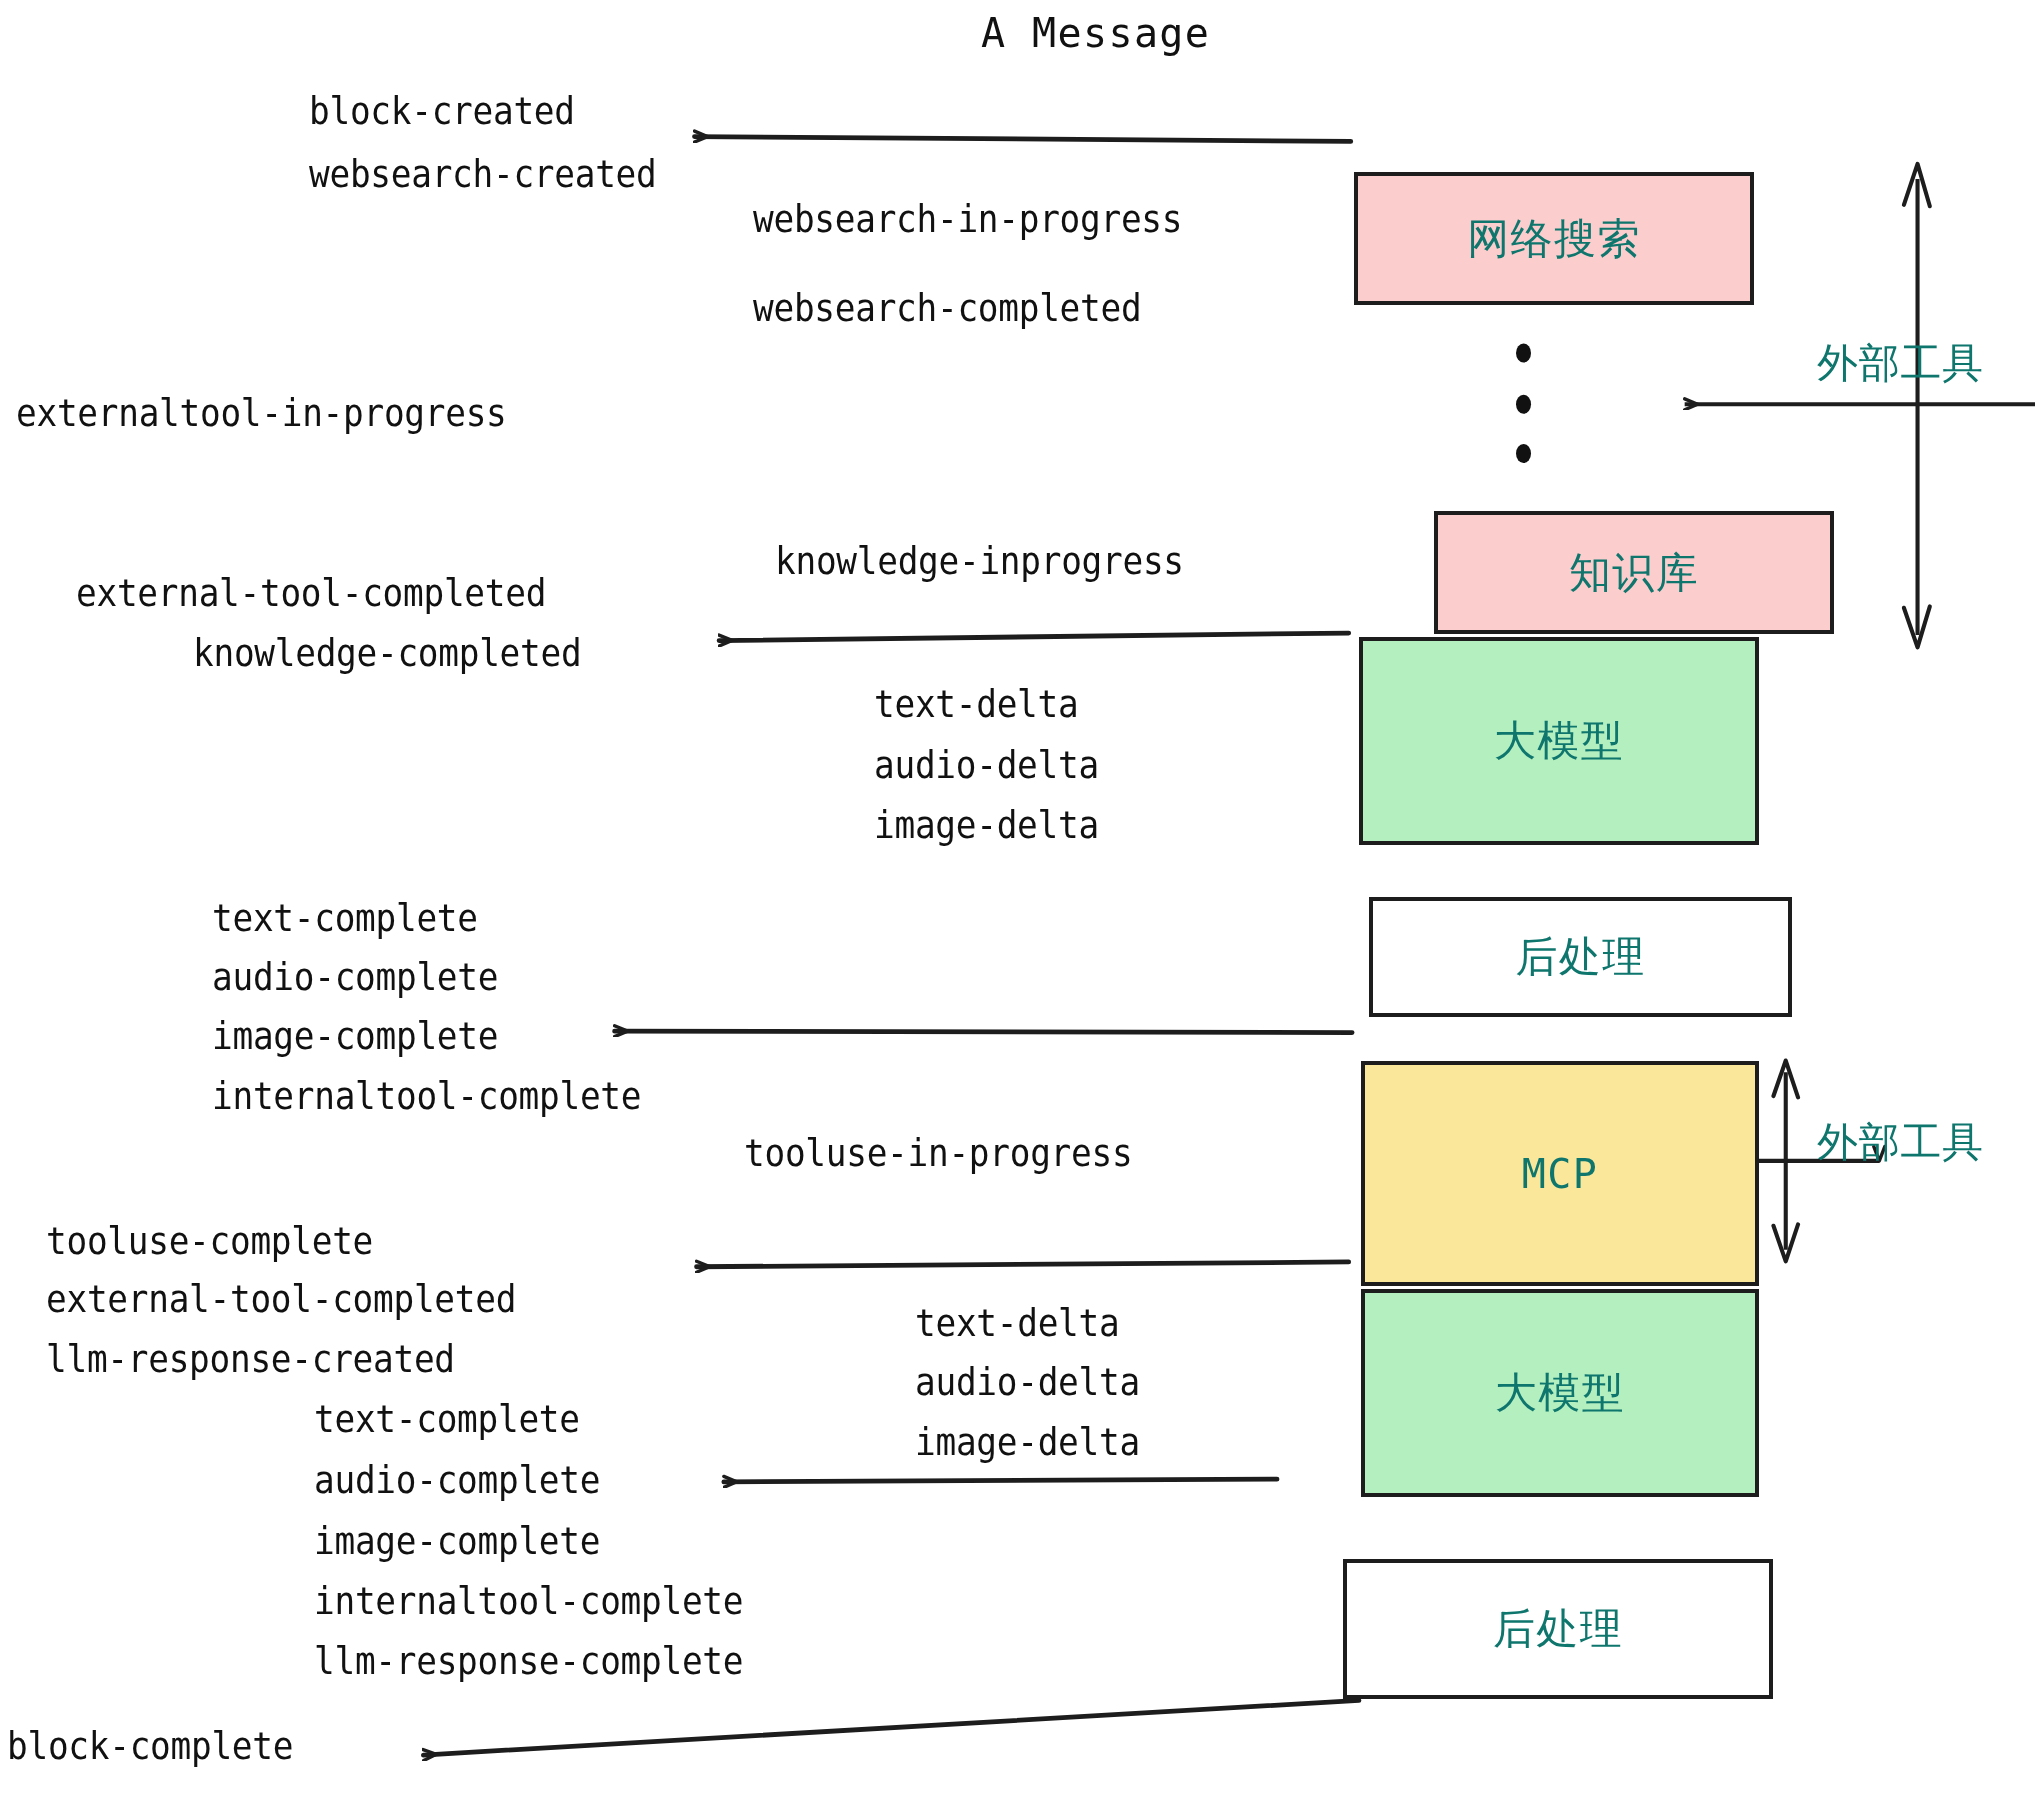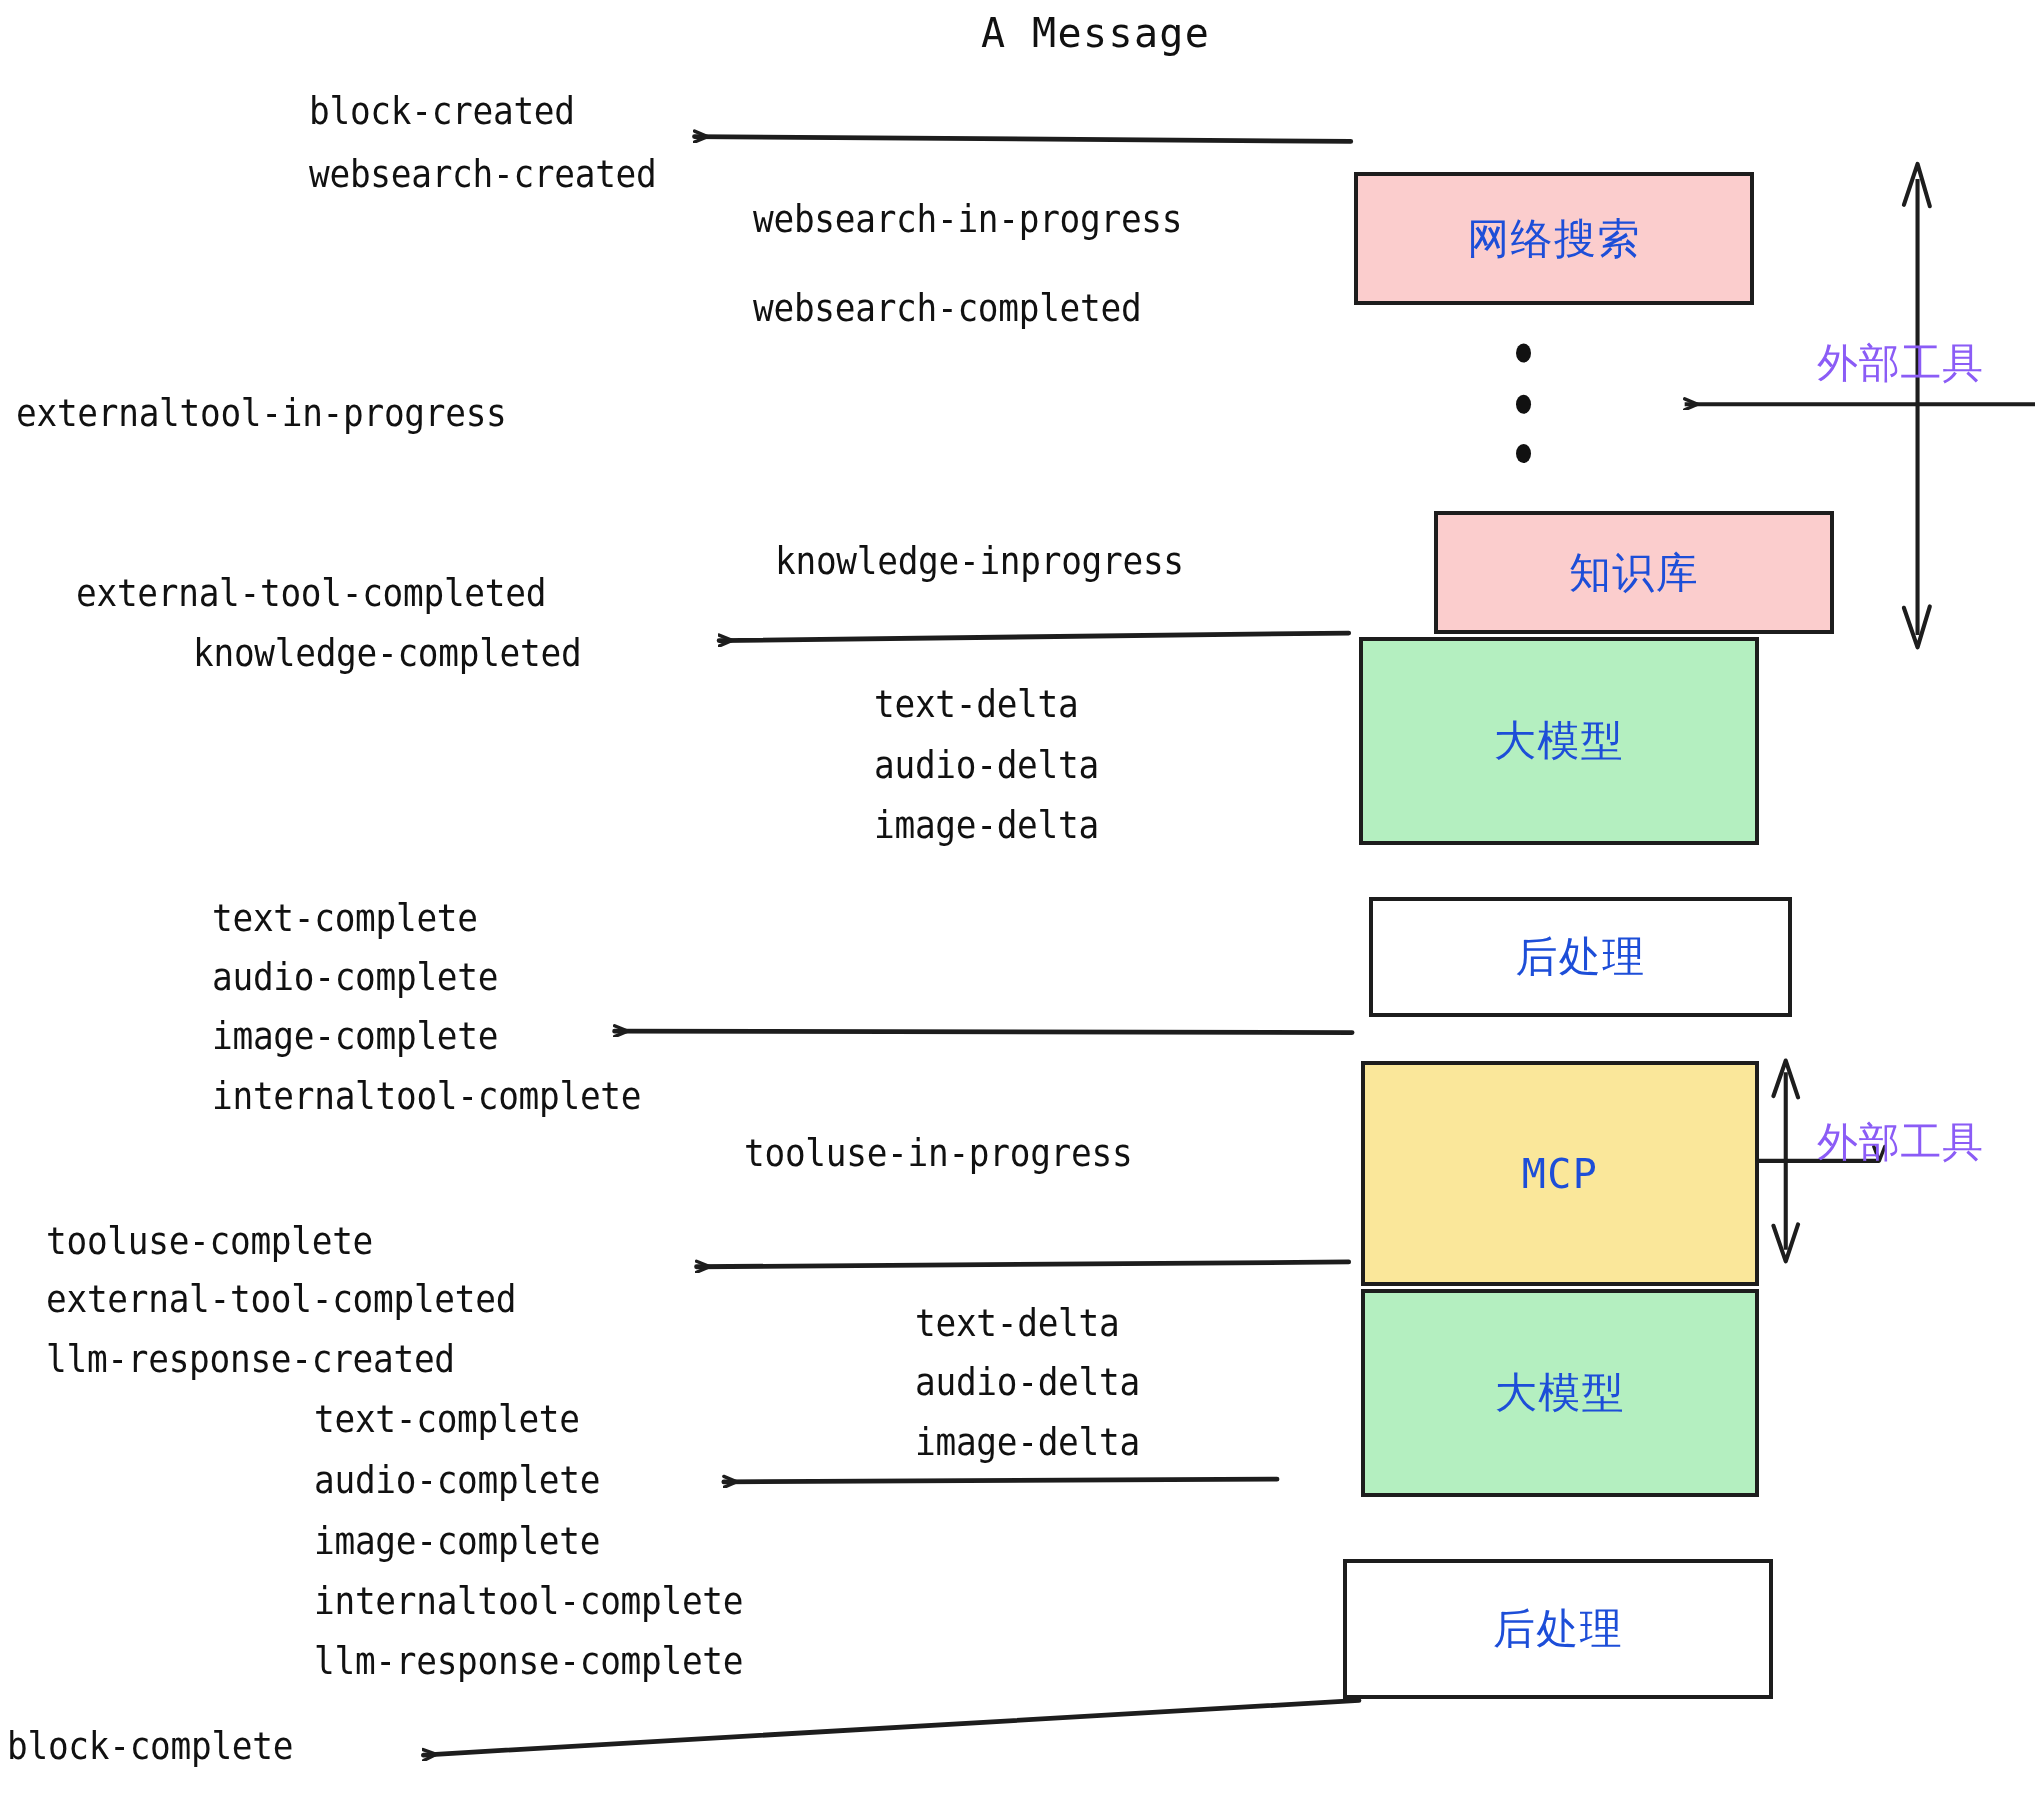--- a/index.html
+++ b/index.html
@@ -30,29 +30,29 @@
     white-space:nowrap;
     letter-spacing:1.4px;
   }
   .box{
     position:absolute;
     box-sizing:border-box;
     border:4.1px solid #1d1d1d;
     display:flex;align-items:center;justify-content:center;
     font-family:"DejaVu Sans","Liberation Sans",sans-serif;
     font-size:42px;
-    color:#1d4ed8;
+    color:#0f766e;
     letter-spacing:1.4px;
   }
   .box.mono{font-family:"DejaVu Sans Mono","Liberation Mono",monospace;font-size:40px;margin-top:28px;}
   .sidelbl{
     position:absolute;
     font-family:"DejaVu Sans","Liberation Sans",sans-serif;
     font-size:41px;
-    color:#8b5cf6;
+    color:#0f766e;
     white-space:nowrap;
     letter-spacing:0.7px;
   }
 </style>
 </head>
 <body>
 
 <div id="canvas">
 
   <svg width="2035" height="1796" viewBox="0 0 2980 2630" style="position:absolute;left:0;top:0;">

